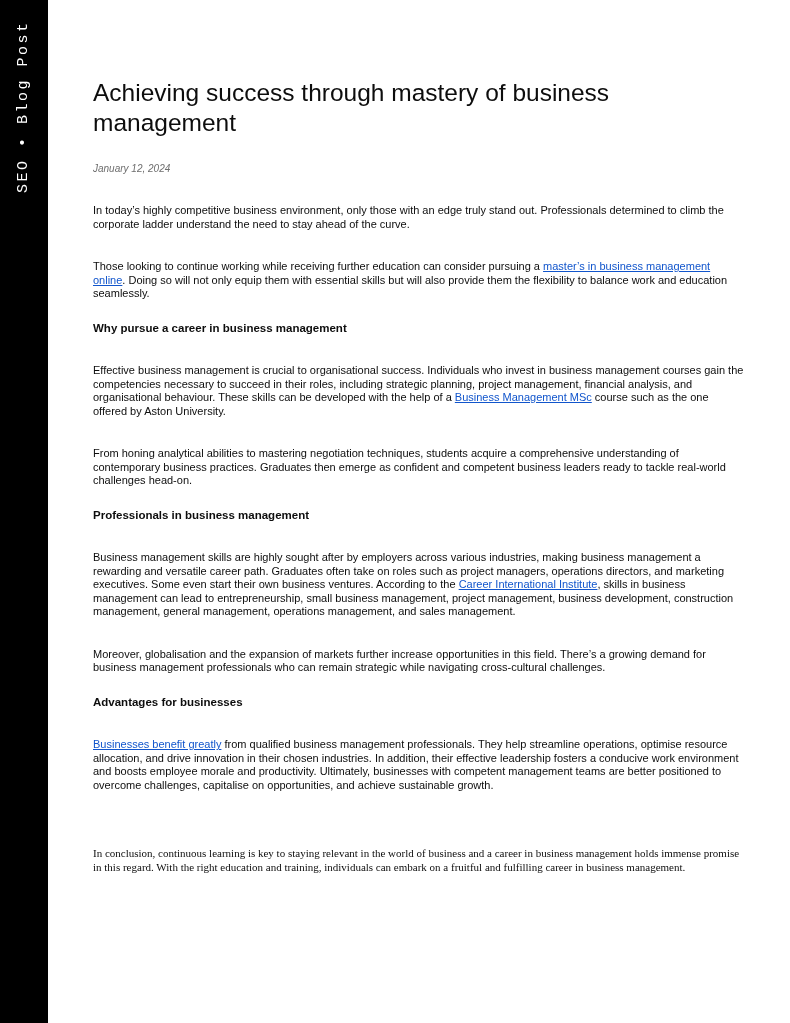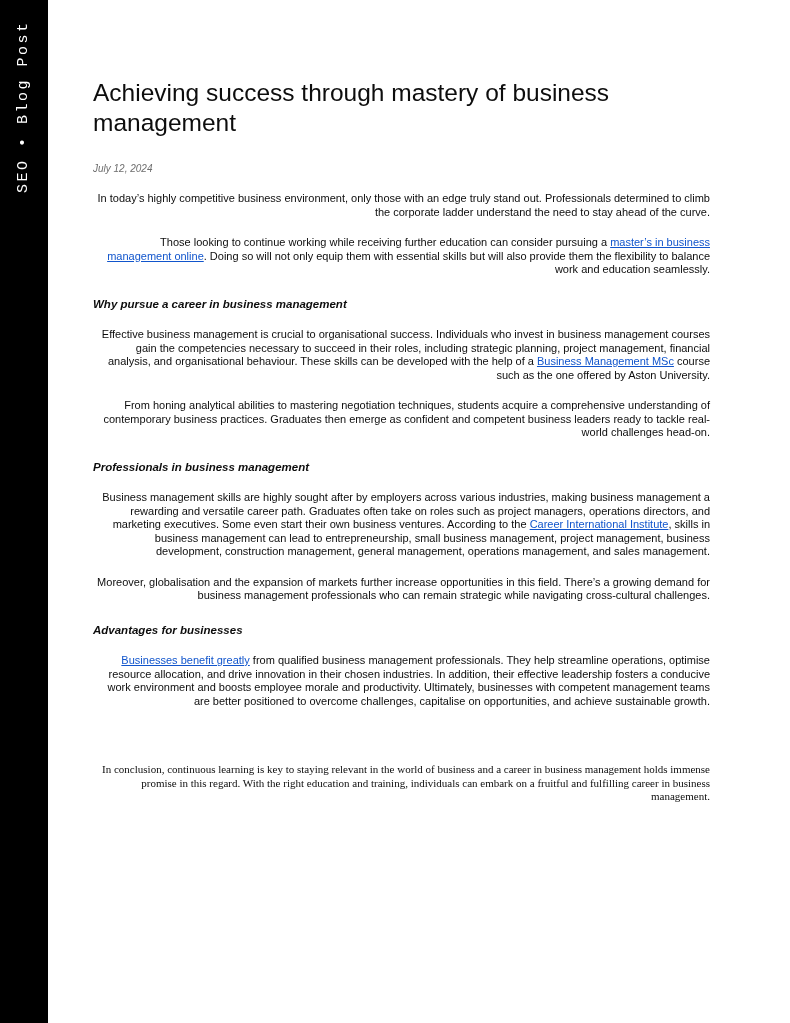--- a/index.html
+++ b/index.html
@@ -31,72 +31,70 @@
     letter-spacing: 2.5px;
     white-space: nowrap;
   }
   .page {
     position: absolute;
     left: 48px;
     top: 0;
     width: 742px;
     height: 1023px;
     box-sizing: border-box;
-    padding: 78px 80px 0 45px;
+    padding: 78px 46px 0 45px;
     background: #ffffff;
   }
   .page-title {
     font-size: 24.5px;
     font-weight: 400;
     line-height: 30px;
     color: #0d0d0d;
     margin: 0;
   }
   .article-date {
     margin-top: 25px;
     font-size: 10px;
     font-style: italic;
     color: #6e6e6e;
     line-height: 12px;
   }
   .article-body p.body-paragraph {
     font-size: 11px;
     line-height: 13.5px;
     color: #0d0d0d;
-    margin: 17px 0 0 0;
-    text-align: right;
+    margin: 29px 0 0 0;
   }
   .article-body h2.section-heading {
     font-size: 11.5px;
     line-height: 13.5px;
     font-weight: 700;
     color: #0d0d0d;
     margin: 21px 0 0 0;
-    font-style: italic;
   }
   .article-body p.spacer-before {
     margin-top: 55px;
     font-family: Liberation Serif, serif;
   }
   a.inline-link {
     color: #1155cc;
     text-decoration: underline;
     cursor: pointer;
   }
 </style>
 </head>
 <body>
 
 <div class="sidebar">
   <span class="sidebar-label">SEO • Blog Post</span>
 </div>
 
 <main class="page">
   <h1 class="page-title">Achieving success through mastery of business management</h1>
-  <div class="article-date">July 12, 2024</div>
+  <div class="article-date">January 12, 2024</div>
   <div class="article-body">
       <p class="body-paragraph">In today’s highly competitive business environment, only those with an edge truly stand out. Professionals determined to climb the corporate ladder understand the need to stay ahead of the curve.</p>
       <p class="body-paragraph">Those looking to continue working while receiving further education can consider pursuing a <a class="inline-link" href="#">master’s in business management online</a>. Doing so will not only equip them with essential skills but will also provide them the flexibility to balance work and education seamlessly.</p>
       <h2 class="section-heading">Why pursue a career in business management</h2>
       <p class="body-paragraph">Effective business management is crucial to organisational success. Individuals who invest in business management courses gain the competencies necessary to succeed in their roles, including strategic planning, project management, financial analysis, and organisational behaviour. These skills can be developed with the help of a <a class="inline-link" href="#">Business Management MSc</a> course such as the one offered by Aston University.</p>
       <p class="body-paragraph">From honing analytical abilities to mastering negotiation techniques, students acquire a comprehensive understanding of contemporary business practices. Graduates then emerge as confident and competent business leaders ready to tackle real-world challenges head-on.</p>
       <h2 class="section-heading">Professionals in business management</h2>
       <p class="body-paragraph">Business management skills are highly sought after by employers across various industries, making business management a rewarding and versatile career path. Graduates often take on roles such as project managers, operations directors, and marketing executives. Some even start their own business ventures. According to the <a class="inline-link" href="#">Career International Institute</a>, skills in business management can lead to entrepreneurship, small business management, project management, business development, construction management, general management, operations management, and sales management.</p>
       <p class="body-paragraph">Moreover, globalisation and the expansion of markets further increase opportunities in this field. There’s a growing demand for business management professionals who can remain strategic while navigating cross-cultural challenges.</p>
       <h2 class="section-heading">Advantages for businesses</h2>

